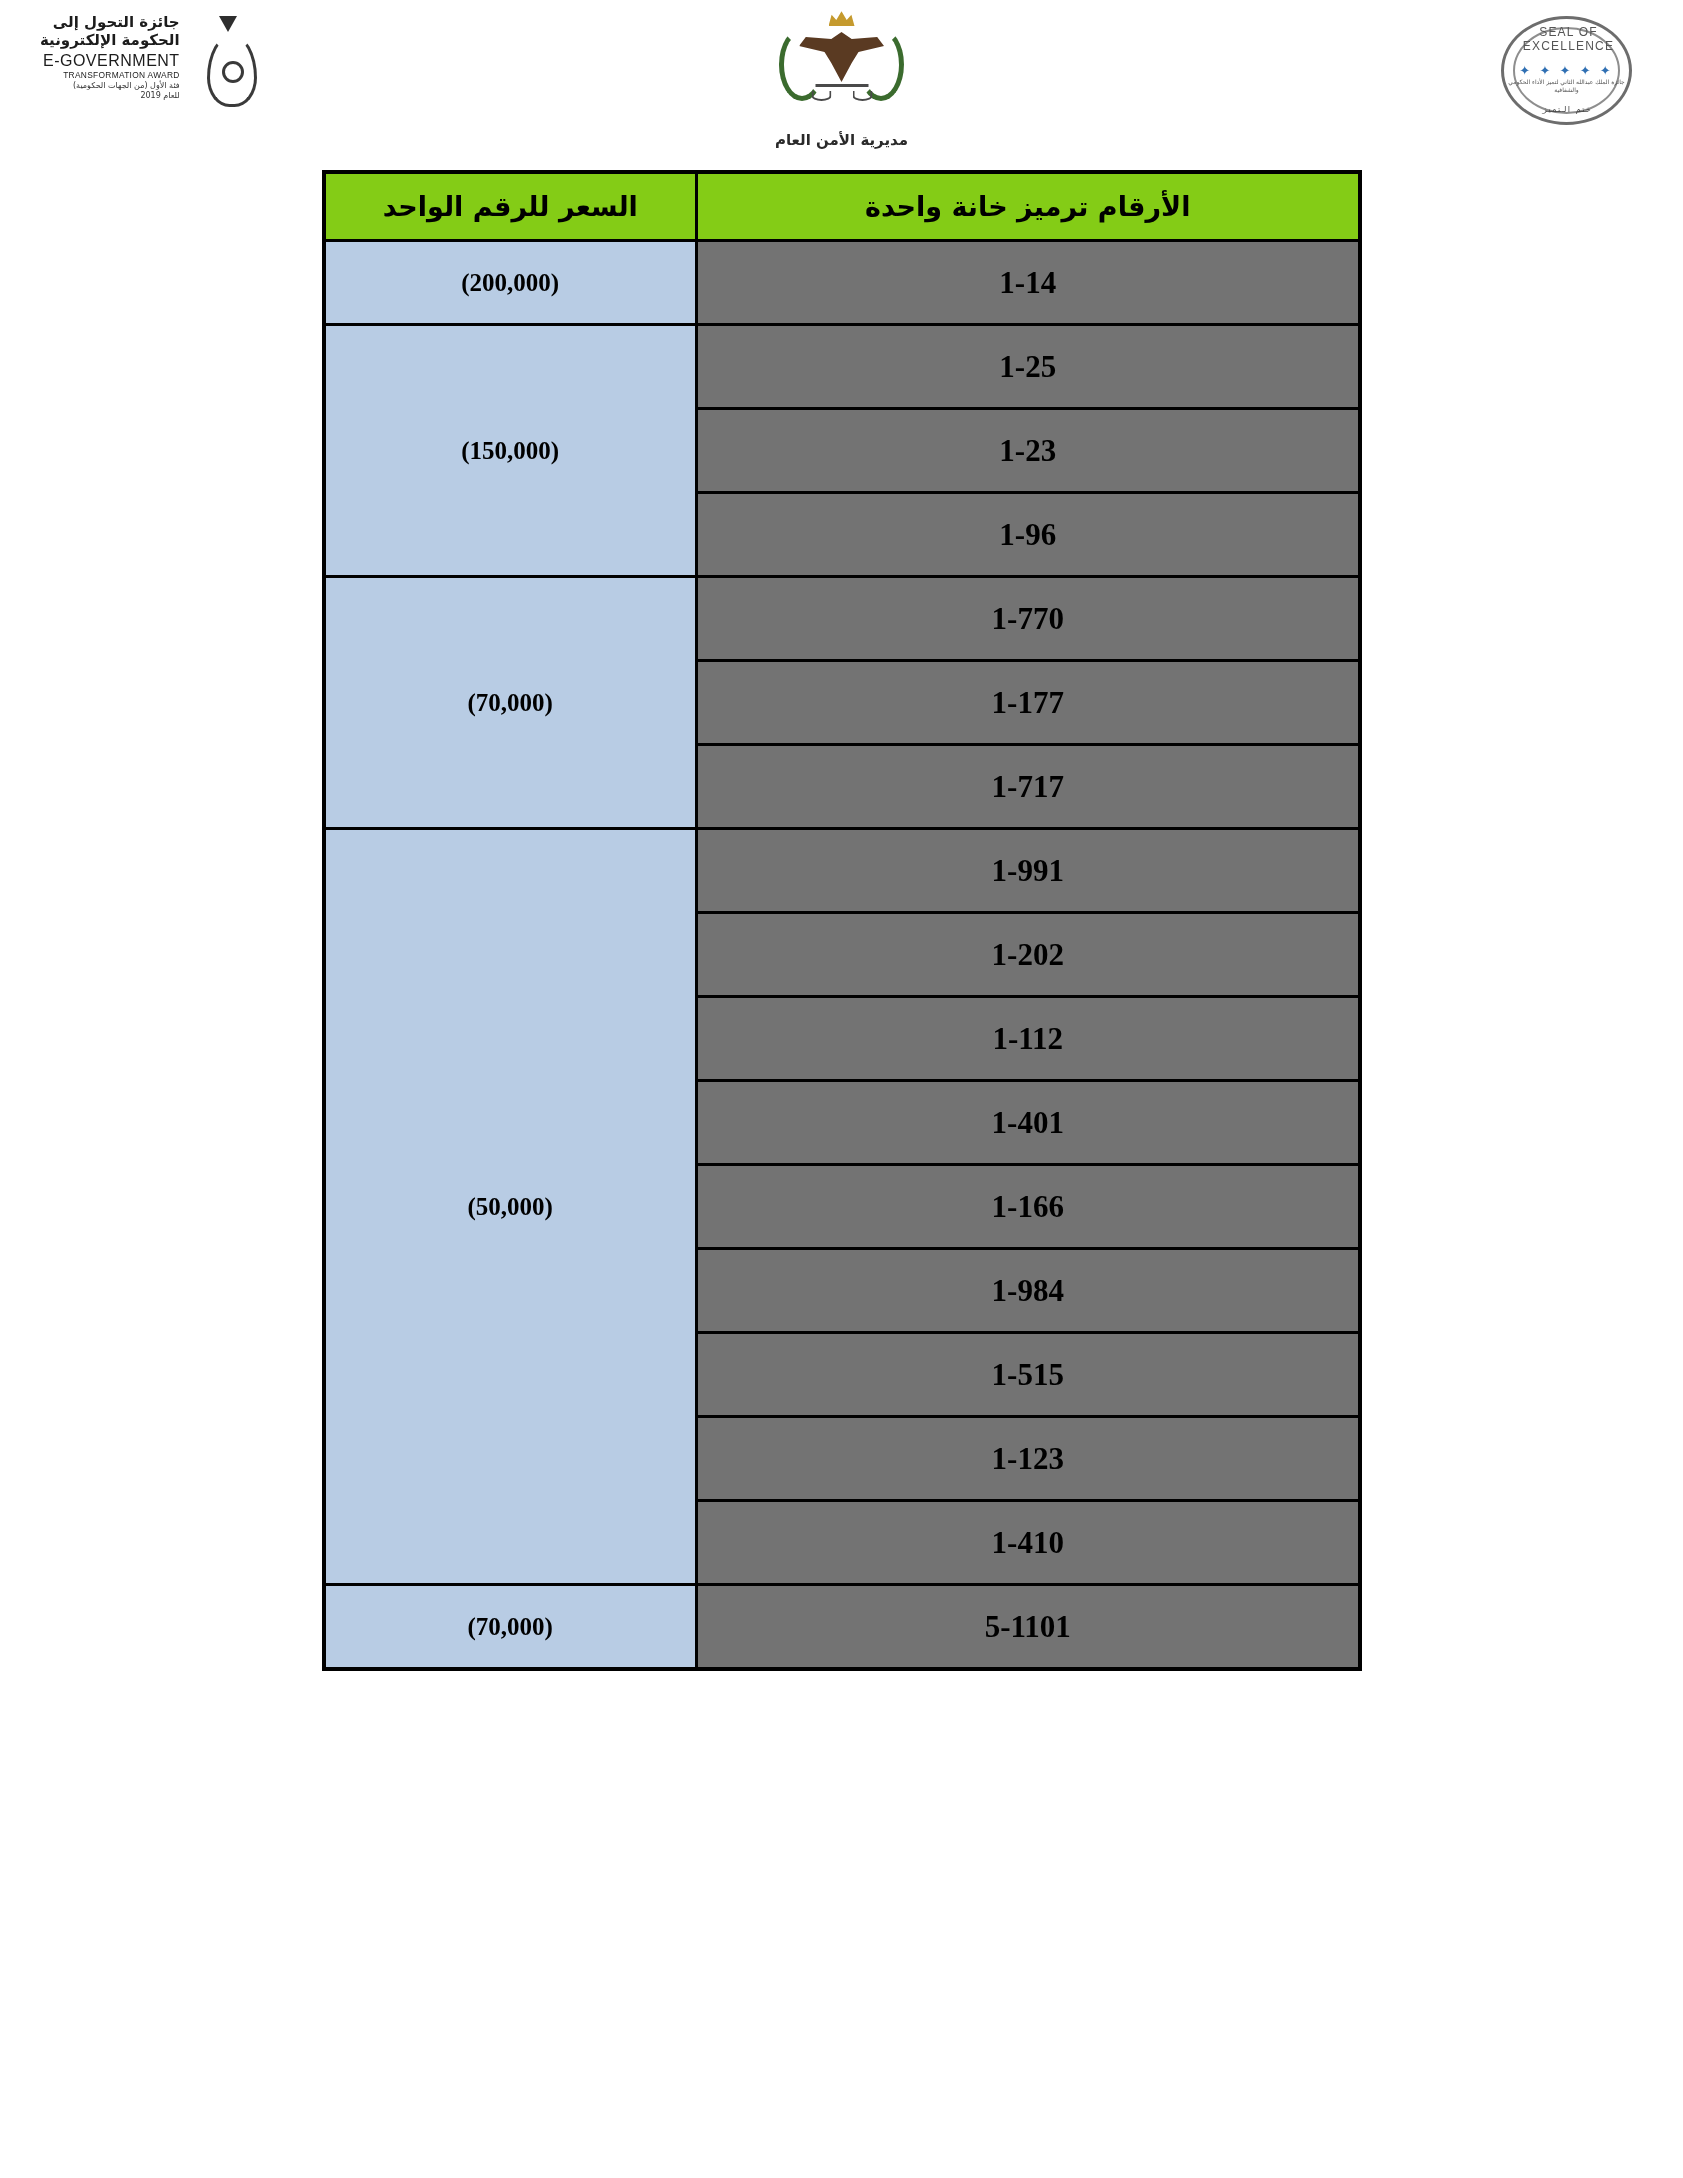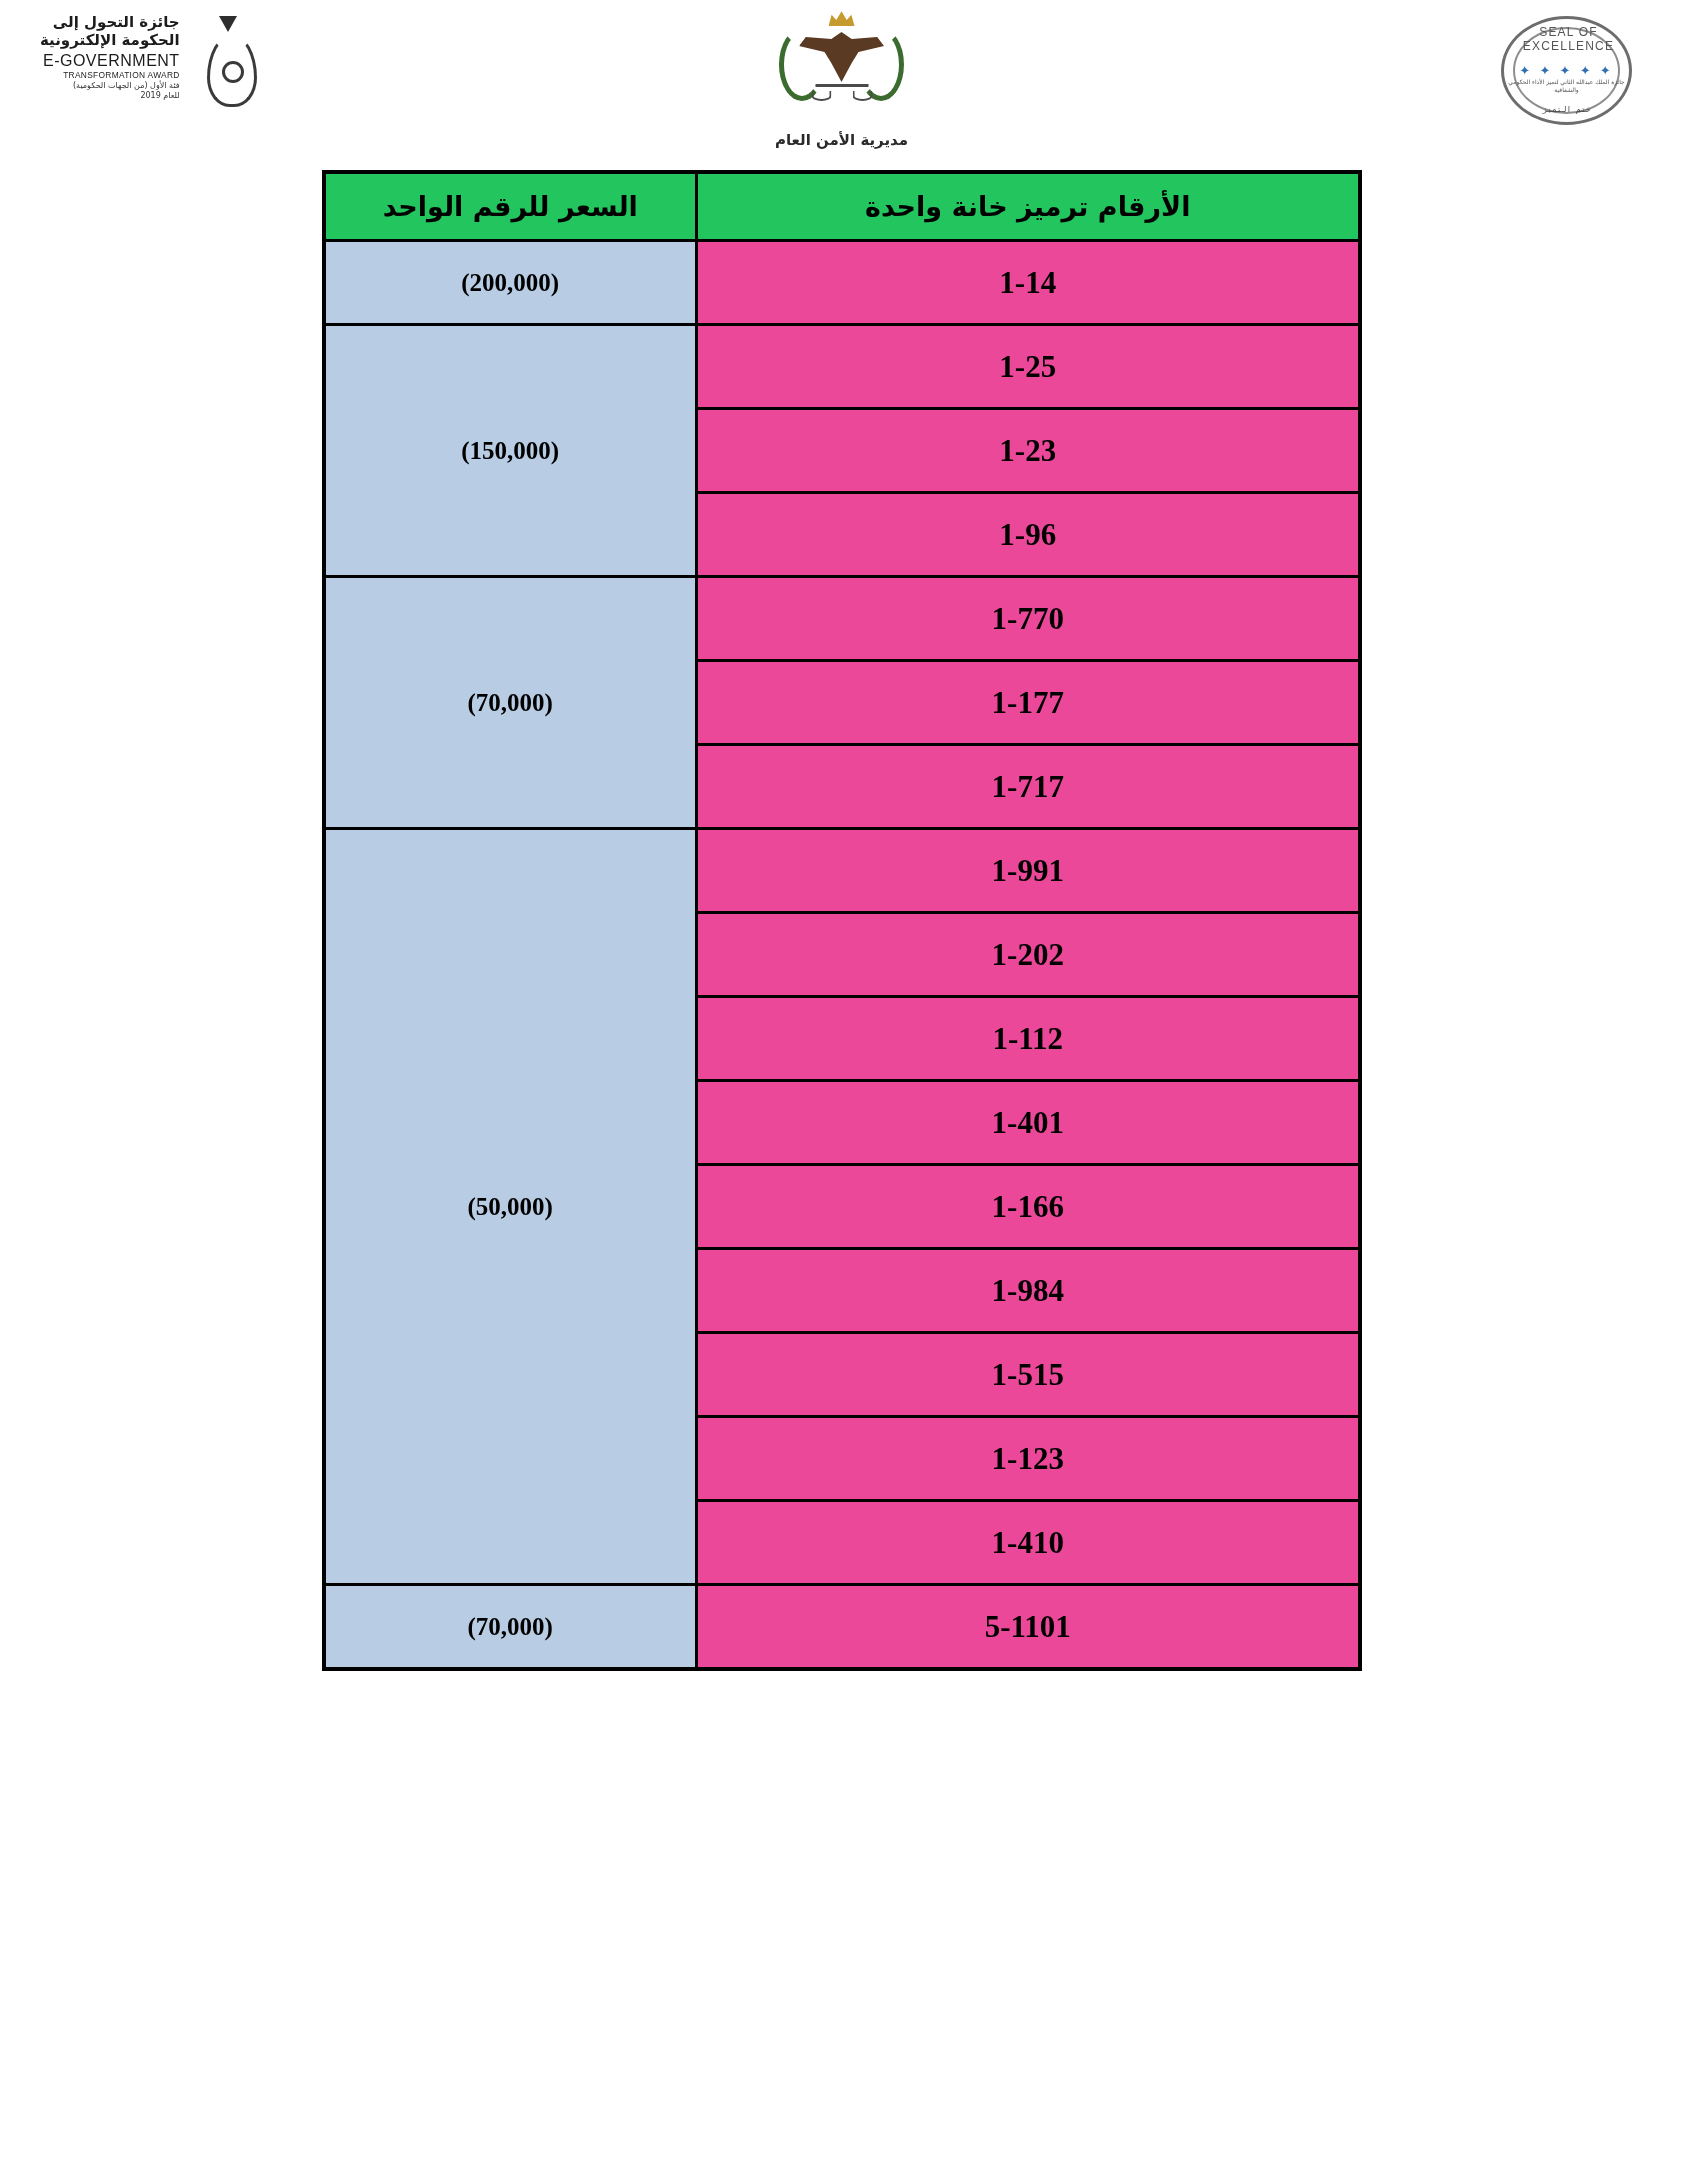--- a/index.html
+++ b/index.html
@@ -263,30 +263,30 @@
     width: 100%;
     border: 4px solid #000;
     table-layout: fixed;
   }
   table.price-table td, table.price-table th {
     border: 3px solid #000;
     text-align: center;
     vertical-align: middle;
   }
   th.head-cell {
-    background: #22c55e;
+    background: #84cc16;
     font-family: "DejaVu Sans", sans-serif;
     font-size: 27px;
     font-weight: bold;
     color: #000;
     height: 61px;
     padding: 2px 6px;
   }
   td.number-cell {
-    background: #ec4899;
+    background: #737373;
     font-family: "Liberation Serif", serif;
     font-size: 31px;
     font-weight: bold;
     color: #000;
     height: 81px;
     padding: 0;
   }
   td.price-cell {
     background: #b8cce4;
     font-family: "Liberation Serif", serif;

